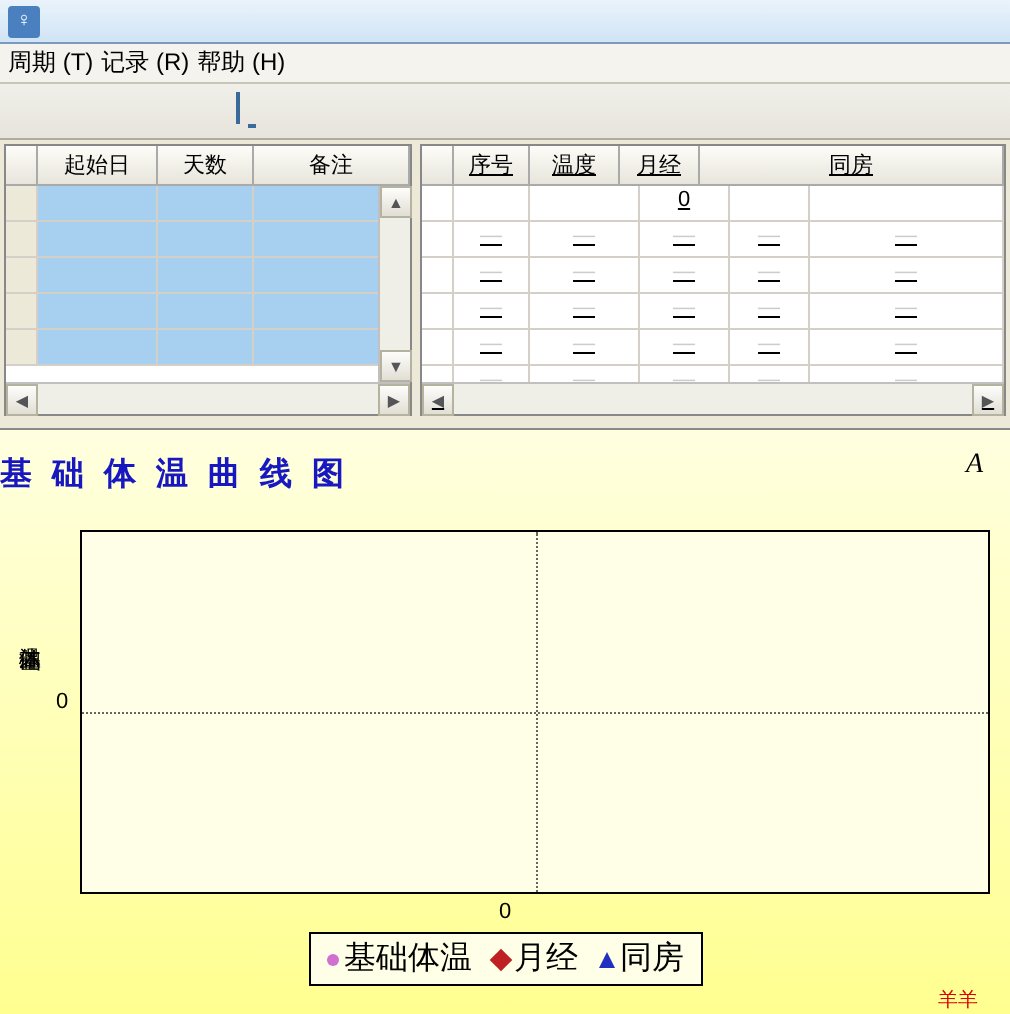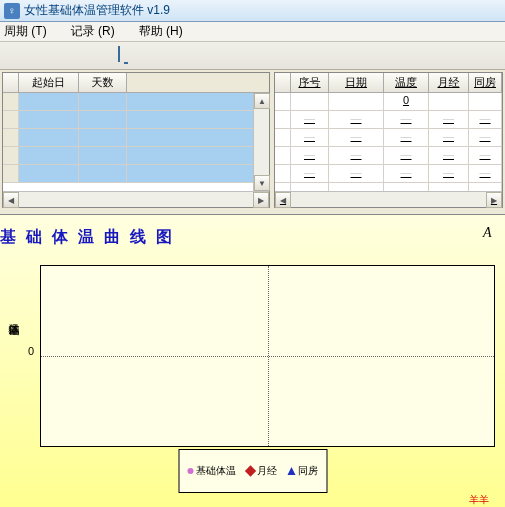--- a/index.html
+++ b/index.html
@@ -31,21 +31,21 @@
   color: #fff;
   font-size: 10px;
 }
 .titlebar-text { color: #003f7a; font-size: 12px; }
 .menubar {
   background: #f4f3ee;
   height: 20px;
   display: flex;
   align-items: center;
   padding-left: 4px;
-  gap: 24px;
+  gap: 4px;
   border-bottom: 1px solid #c8c4b8;
 }
 .menu-item { cursor: default; }
 .toolbar {
   background: linear-gradient(to bottom, #f0efe9 0%, #e6e4dc 100%);
   height: 28px;
   display: flex;
   align-items: center;
   padding-left: 20px;
   gap: 80px;
@@ -86,21 +86,21 @@
   padding: 2px;
   background: #ece9d8;
 }
 .table-pane {
   position: relative;
   background: #fff;
   border: 1px solid #888;
   display: flex;
   flex-direction: column;
 }
-.left-pane { width: 268px; }
+.left-pane { width: 204px; }
 .right-pane { flex: 1; text-decoration: underline; }
 .table-header {
   display: flex;
   background: #ece9d8;
   border-bottom: 1px solid #aaa;
   height: 20px;
 }
 .th {
   border-right: 1px solid #aaa;
   padding: 2px 4px;
@@ -212,22 +212,22 @@
   font-size: 11px;
   transform: translateX(-50%);
 }
 .legend {
   position: absolute;
   bottom: 14px;
   left: 50%;
   transform: translateX(-50%);
   border: 1px solid #000;
   background: #ffffe8;
-  padding: 14px 8px;
-  font-size: 10px;
+  padding: 2px 8px;
+  font-size: 16px;
   display: flex;
   gap: 10px;
   margin-top: 28px;
 }
 .legend-item { display: flex; align-items: center; gap: 3px; }
 .lg-dot { width: 6px; height: 6px; background: #d070d0; border-radius: 50%; }
 .lg-diamond { width: 8px; height: 8px; background: #c02020; transform: rotate(45deg); }
 .lg-tri {
   width: 0; height: 0;
   border-left: 4px solid transparent;
@@ -250,21 +250,20 @@
   font-style: italic;
   font-family: serif;
   font-size: 14px;
 }
 </style>
 </head>
 <body>
 
 <div class="titlebar">
   <span class="titlebar-icon">♀</span>
-  <span class="titlebar-text">女性基础体温管理软件 v1.9</span>
 </div>
 
 <div class="menubar">
   <span class="menu-item">周期 (T)</span>
   <span class="menu-item">记录 (R)</span>
   <span class="menu-item">帮助 (H)</span>
 </div>
 
 <div class="toolbar">
   <span class="toolbar-icon"><span class="moon"></span></span>
@@ -272,20 +271,21 @@
   <span class="toolbar-icon"><span class="moon2"></span></span>
 </div>
 
 <div class="tables-row">
 
   <div class="table-pane left-pane">
     <div class="table-header">
       <div class="th" style="width:16px"></div>
       <div class="th" style="width:60px">起始日</div>
       <div class="th" style="width:48px">天数</div>
+      <div class="th" style="flex:1">备注</div>
     </div>
     <div class="table-body">
       <div class="tb-row">
           <div class="td" style="width:16px"></div>
           <div class="td" style="width:60px"></div>
           <div class="td" style="width:48px"></div>
           <div class="td" style="flex:1"></div>
         </div>
       <div class="tb-row">
           <div class="td" style="width:16px"></div>
@@ -321,21 +321,20 @@
       <div class="sb-btn">◀</div>
       <div class="sb-track"></div>
       <div class="sb-btn">▶</div>
     </div>
   </div>
 
   <div class="table-pane right-pane">
     <div class="table-header">
       <div class="th" style="width:16px"></div>
       <div class="th" style="width:38px">序号</div>
-      <div class="th" style="width:55px">日期</div>
       <div class="th" style="width:45px">温度</div>
       <div class="th" style="width:40px">月经</div>
       <div class="th" style="flex:1">同房</div>
     </div>
     <div class="table-body">
       <div class="tb-row">
         <div class="td" style="width:16px"></div>
         <div class="td" style="width:38px"></div>
         <div class="td" style="width:55px"></div>
         <div class="td" style="width:45px;color:#000">0</div>

